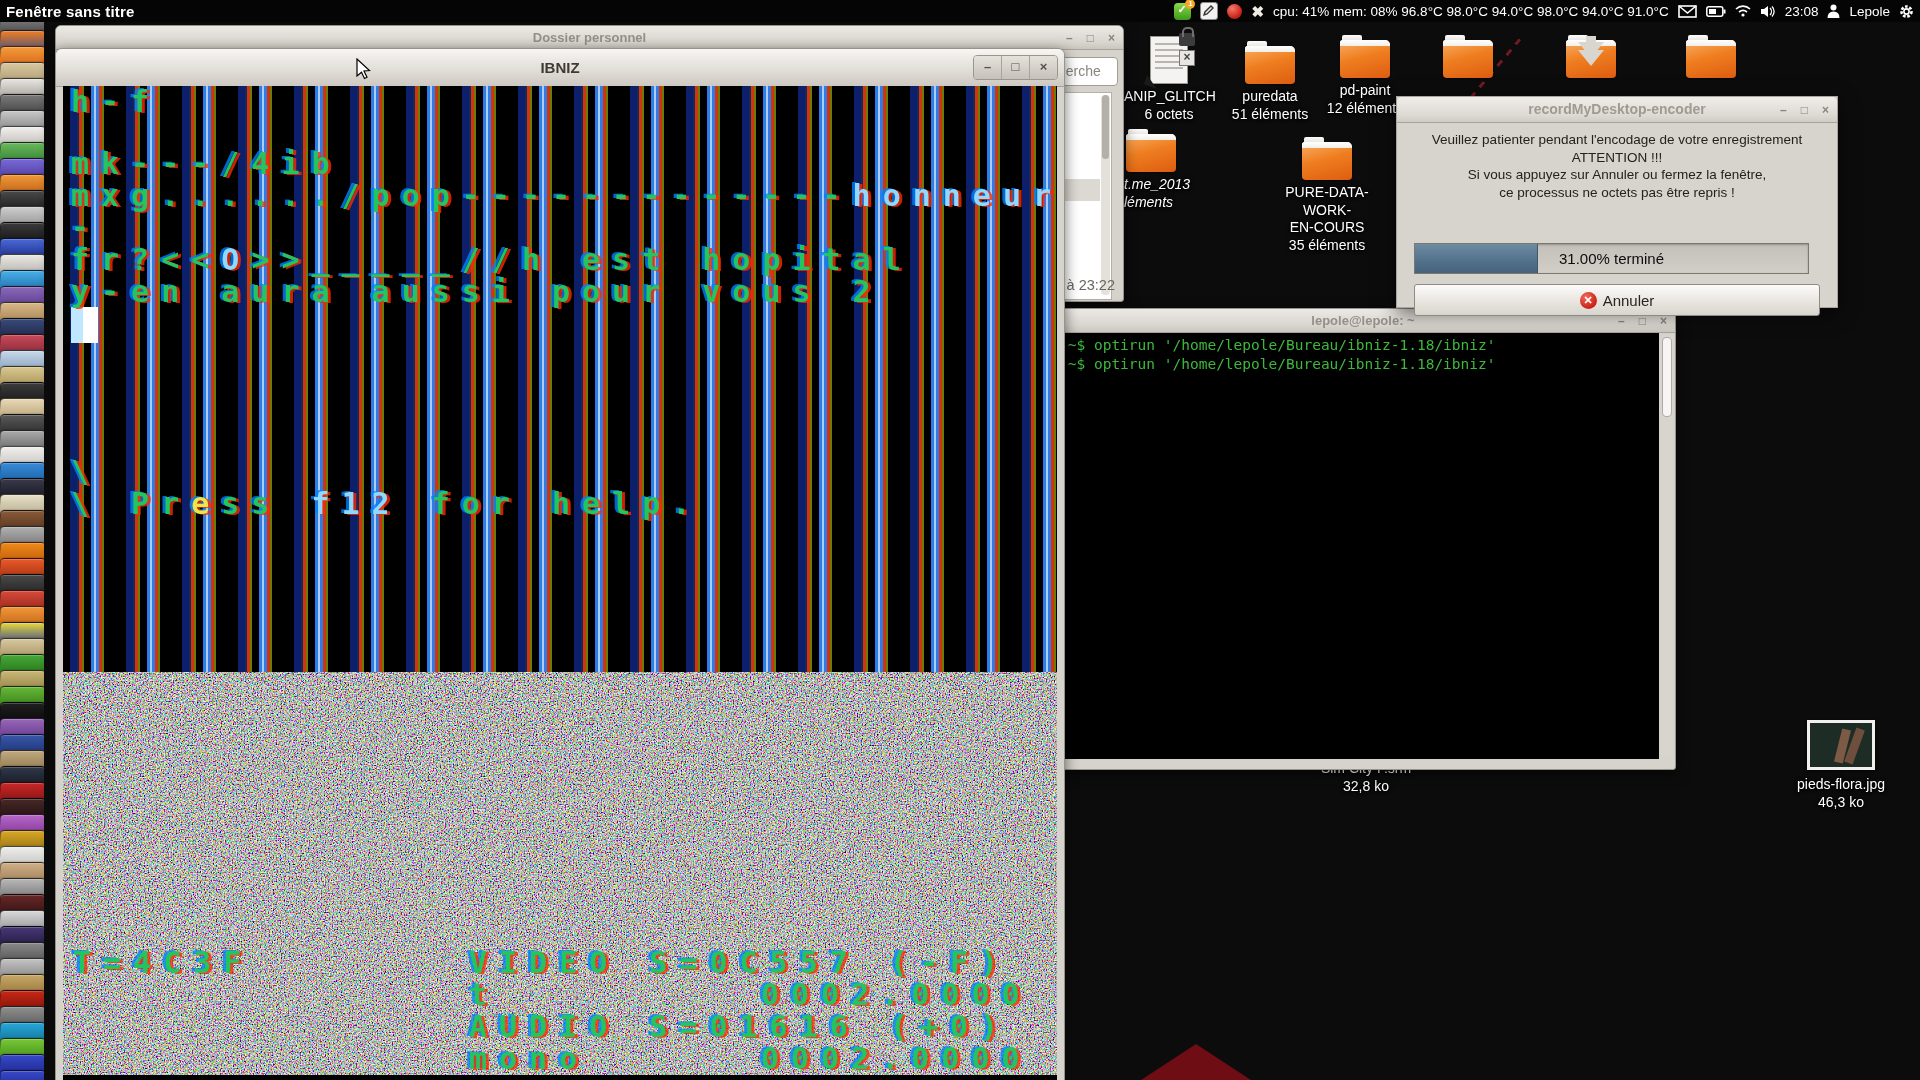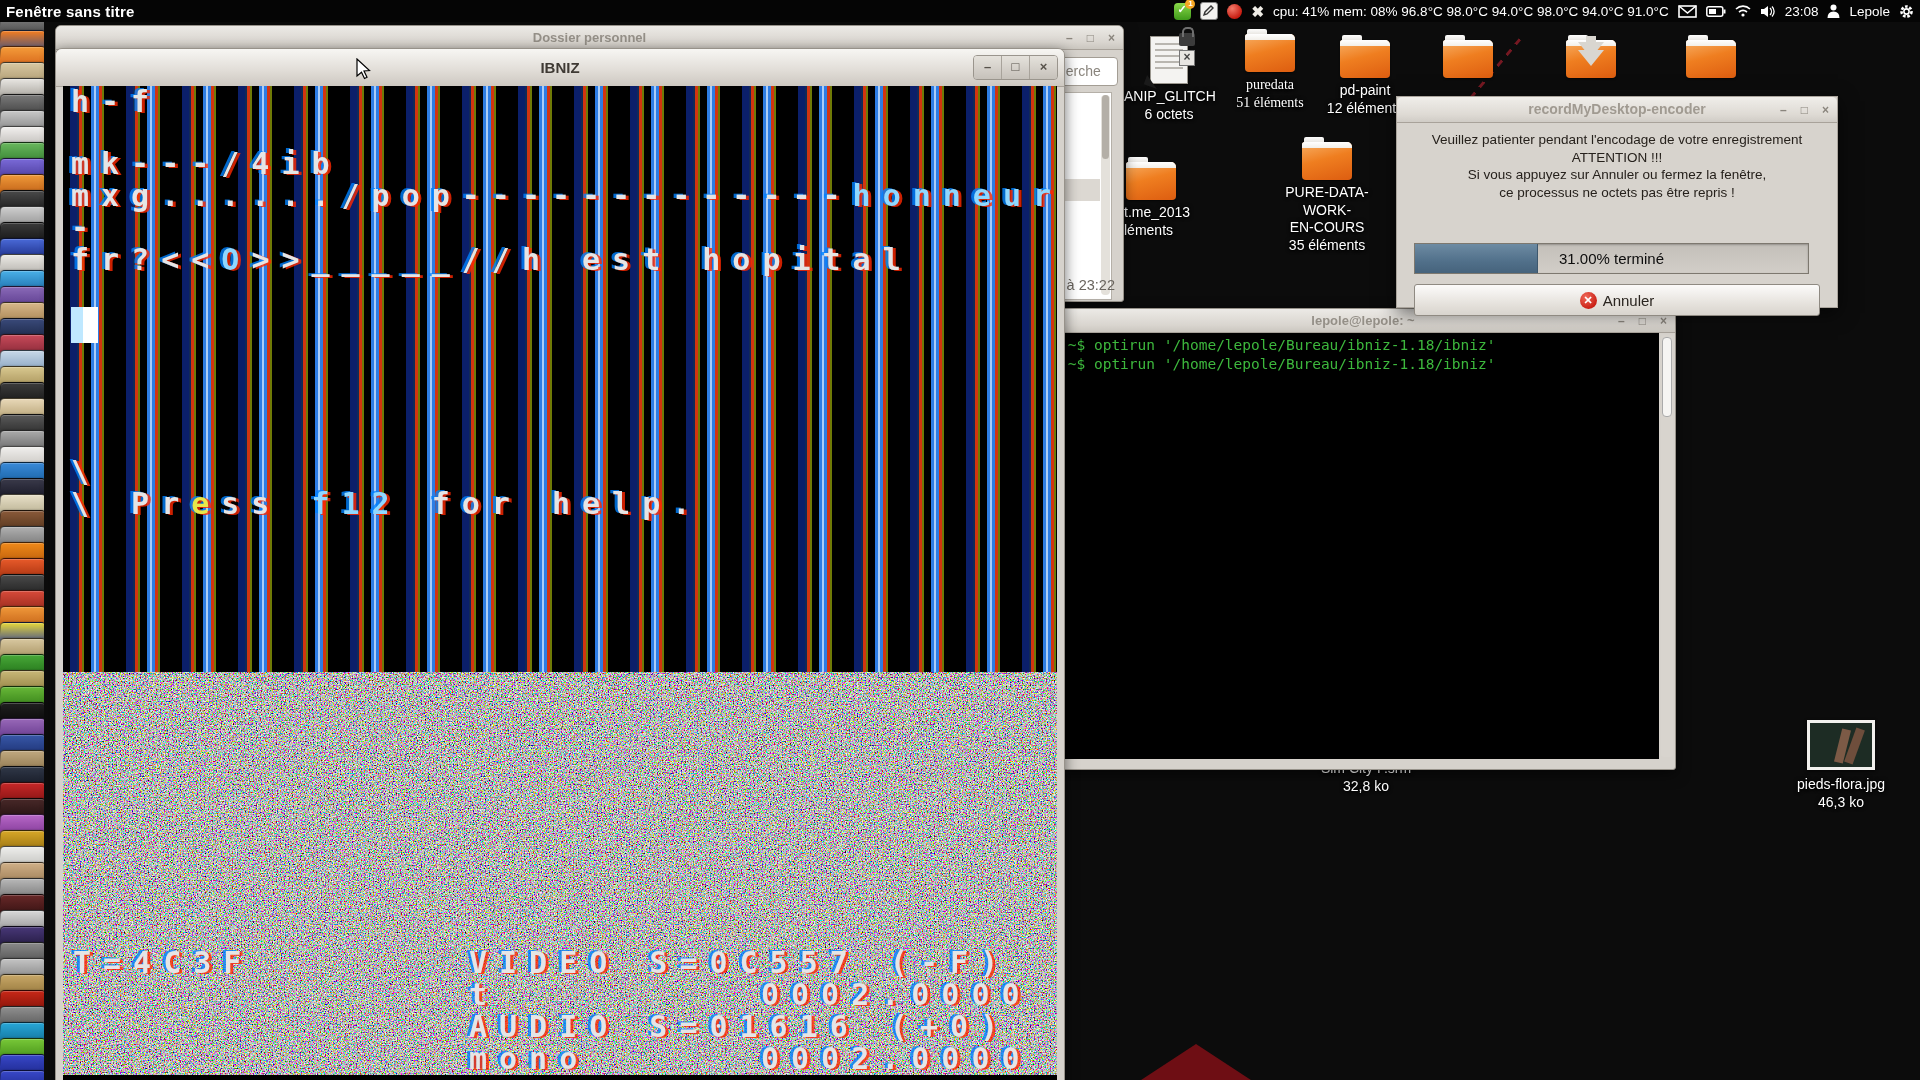--- a/index.html
+++ b/index.html
@@ -103,21 +103,21 @@
   .stripes{position:absolute;left:0;right:0;top:0;height:586px;
     background:repeating-linear-gradient(90deg,
       #000 0 7px,#0b1f6a 7px 14px,#122a56 14px 16px,#d23410 16px 19px,#6f7a06 19px 21px,
       #000 21px 28px,#2e7de4 28px 31px,#aacdf8 31px 33px,#2e7de4 33px 36px,#d23410 36px 39px,
       #6f7a06 39px 41px,#000 41px 56px)}
   .noise{position:absolute;left:0;right:0;top:586px;bottom:0;background:#000}
   .noise svg{display:block}
   .px{position:absolute;font-family:"DejaVu Sans Mono",monospace;font-weight:bold;font-size:30px;
     letter-spacing:12px;white-space:pre;line-height:30px;
     text-shadow:3px 1px 0 rgba(255,40,0,.8),-3px -1px 0 rgba(0,130,255,.8)}
-  .c-w{color:#e5e5e5}.c-c{color:#8fd8ff}.c-y{color:#e8e84a}
+  .c-w{color:#22c55e}.c-c{color:#8fd8ff}.c-y{color:#e8e84a}
   .ib-cursor{position:absolute;left:8px;top:221px;width:27px;height:36px;
     background:linear-gradient(90deg,#bfe8ff 0 45%,#fff 45%)}
   
   .dialog{position:absolute;background:#d7d3cd;border:1px solid #aaa49c;box-shadow:0 5px 18px rgba(0,0,0,.6);z-index:40}
   .dialog .titlebar{height:25px;line-height:25px;font-size:14px;color:#a09a91;
     background:linear-gradient(#f0eeea,#dedad4 70%,#d0ccc6)}
   .dlg-body{position:absolute;left:0;right:0;top:26px;bottom:0;padding:8px 10px;box-sizing:border-box}
   .dlg-msg{text-align:center;font-size:13.5px;color:#26211c;line-height:17.5px}
   .dlg-progress{position:absolute;left:17px;right:28px;top:120px;height:29px;border:1px solid #7d786f;
     background:linear-gradient(#c3bfb9,#d2cec8);box-shadow:inset 0 1px 2px rgba(0,0,0,.25)}
@@ -144,42 +144,42 @@
 <div class="desktop-icons">
     <div class="desktop-icon" style="left: 1124px; top: 32px; width: 90px;">
       <div class="icon-file">
         <div class="emblem-lock"></div>
         <div class="emblem-x">×</div>
         <div class="emblem-arrow"></div>
       </div>
       <div class="icon-label">ANIP_GLITCH</div>
       <div class="icon-label">6 octets</div>
     </div>
-    <div class="desktop-icon" style="left: 1215px; top: 28px; width: 110px; font-family: Liberation Serif, serif;">
+    <div class="desktop-icon" style="left: 1215px; top: 40px; width: 110px;">
       <div class="icon-folder"></div>
       <div class="icon-label">puredata</div>
       <div class="icon-label">51 éléments</div>
     </div>
     <div class="desktop-icon" style="left: 1310px; top: 34px; width: 110px;">
       <div class="icon-folder"></div>
       <div class="icon-label">pd-paint</div>
       <div class="icon-label">12 éléments</div>
     </div>
     <div class="desktop-icon" style="left: 1413px; top: 34px; width: 110px;">
       <div class="icon-folder"></div>
     </div>
     <div class="desktop-icon" style="left: 1536px; top: 34px; width: 110px;">
       <div class="icon-folder">
         <div class="emblem-down"></div>
       </div>
     </div>
     <div class="desktop-icon" style="left: 1656px; top: 34px; width: 110px;">
       <div class="icon-folder"></div>
     </div>
-    <div class="desktop-icon left" style="left: 1124px; top: 156px; width: 100px;">
+    <div class="desktop-icon left" style="left: 1124px; top: 128px; width: 100px; font-style: italic;">
       <div class="icon-folder"></div>
       <div class="icon-label">t.me_2013</div>
       <div class="icon-label">léments</div>
     </div>
     <div class="desktop-icon" style="left: 1262px; top: 136px; width: 130px;">
       <div class="icon-folder"></div>
       <div class="icon-label">PURE-DATA-WORK-</div>
       <div class="icon-label">EN-COURS</div>
       <div class="icon-label">35 éléments</div>
     </div>
@@ -247,20 +247,21 @@
         </filter>
         <rect width="994" height="403" filter="url(#nz)"></rect>
       </svg>
     </div>
     <div class="ib-cursor"></div>
   <div class="px" style="left: 8px; top: 1px;"><span class="c-w">h-f</span></div>
       <div class="px" style="left: 8px; top: 63px;"><span class="c-w">mk---/4ib</span></div>
       <div class="px" style="left: 8px; top: 95px;"><span class="c-w">mxg....../pop-------------</span><span class="c-c">honneur</span></div>
       <div class="px" style="left: 8px; top: 127px;"><span class="c-w">-</span></div>
       <div class="px" style="left: 8px; top: 159px;"><span class="c-w">fr?&lt;&lt;</span><span class="c-c">O</span><span class="c-w">&gt;&gt;_____//h est hopital</span></div>
+      <div class="px" style="left: 8px; top: 191px;"><span class="c-w">y-en aura aussi pour vous 2</span></div>
       <div class="px" style="left: 8px; top: 371px;"><span class="c-w">\</span></div>
       <div class="px" style="left: 8px; top: 403px;"><span class="c-w">\ Pr</span><span class="c-y">e</span><span class="c-w">ss </span><span class="c-c">f12</span><span class="c-w"> for help.</span></div>
       <div class="px" style="left: 10px; top: 862px;"><span class="c-w">T=4C3F</span></div>
       <div class="px" style="left: 406px; top: 862px;"><span class="c-w">VIDEO S=0C557 (-F)</span></div>
       <div class="px" style="left: 406px; top: 894px;"><span class="c-w">t</span></div>
       <div class="px" style="left: 698px; top: 894px;"><span class="c-w">0002.0000</span></div>
       <div class="px" style="left: 406px; top: 926px;"><span class="c-w">AUDIO S=01616 (+0)</span></div>
       <div class="px" style="left: 406px; top: 958px;"><span class="c-w">mono</span></div>
       <div class="px" style="left: 698px; top: 958px;"><span class="c-w">0002.0000</span></div>
     </div>

